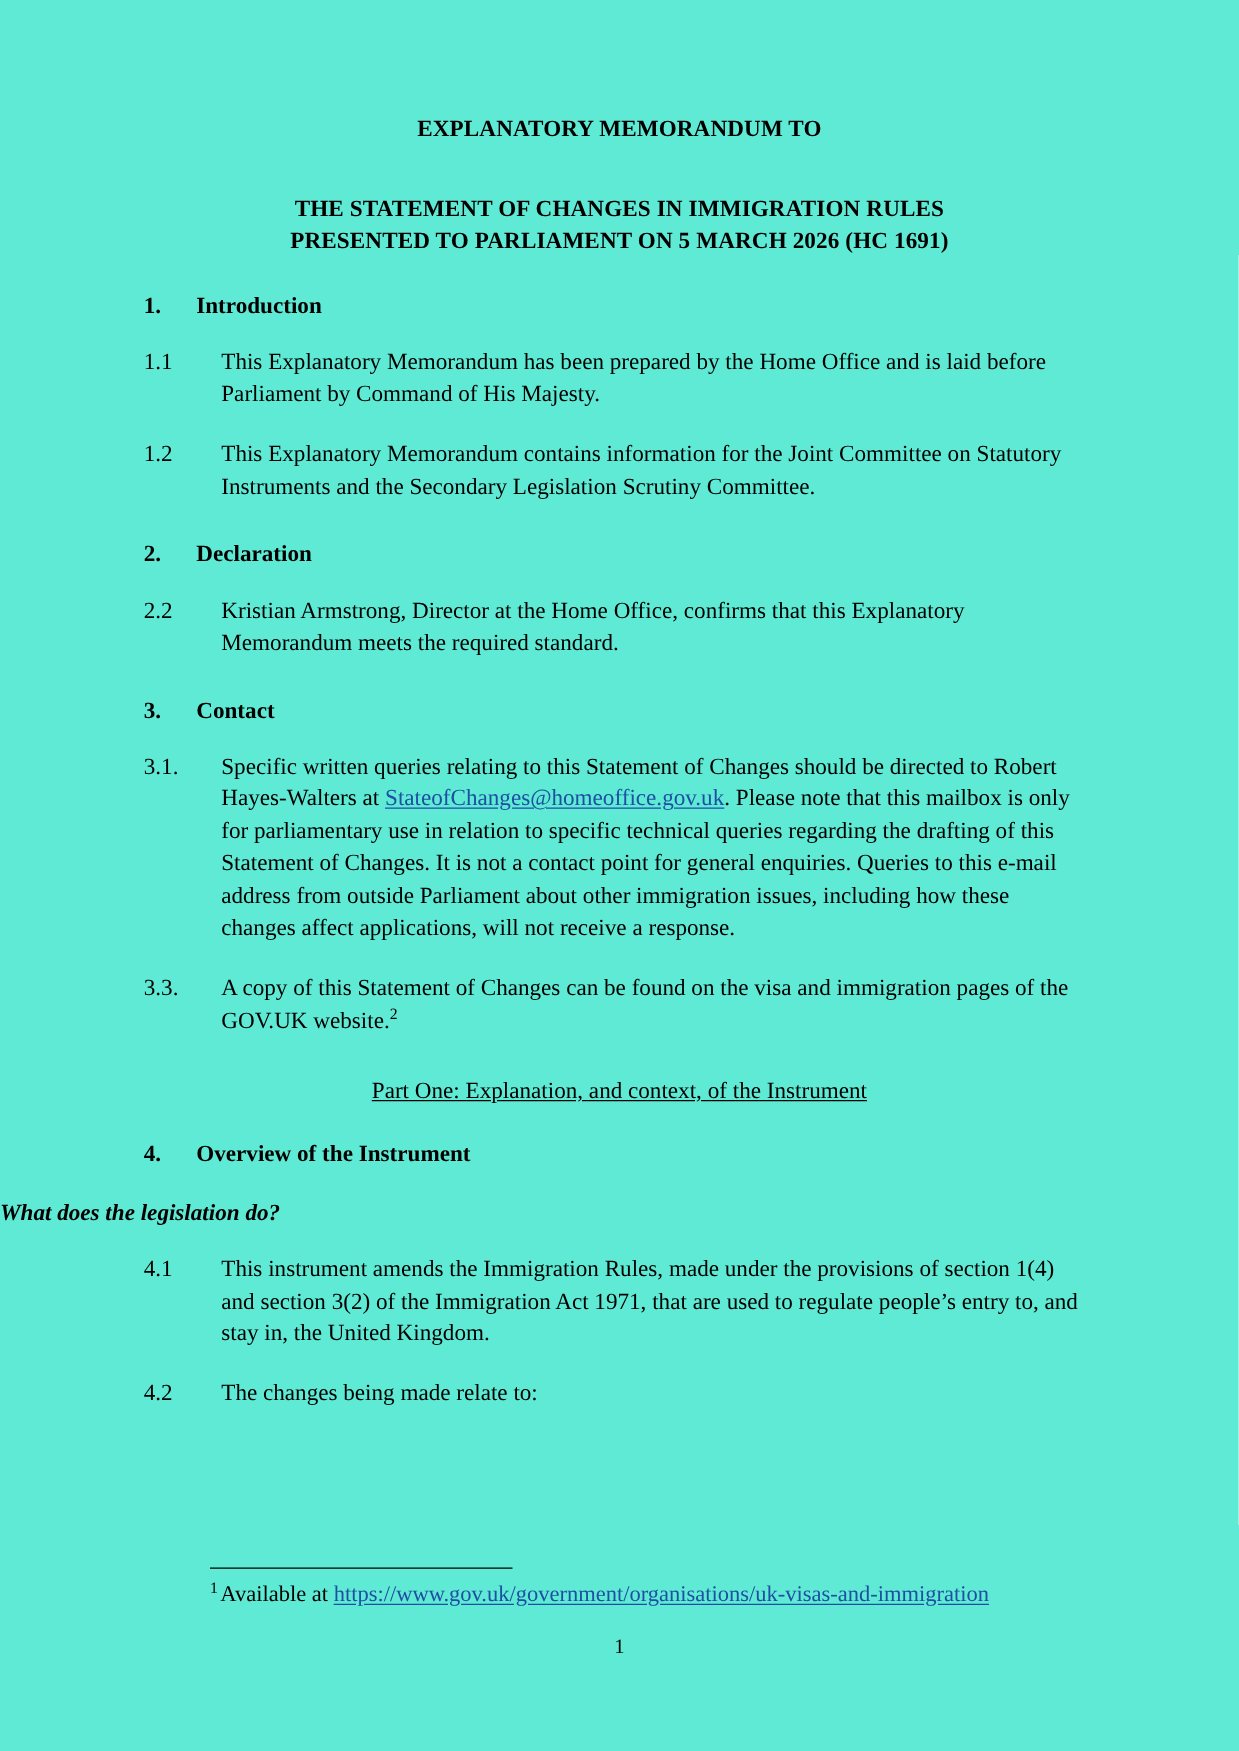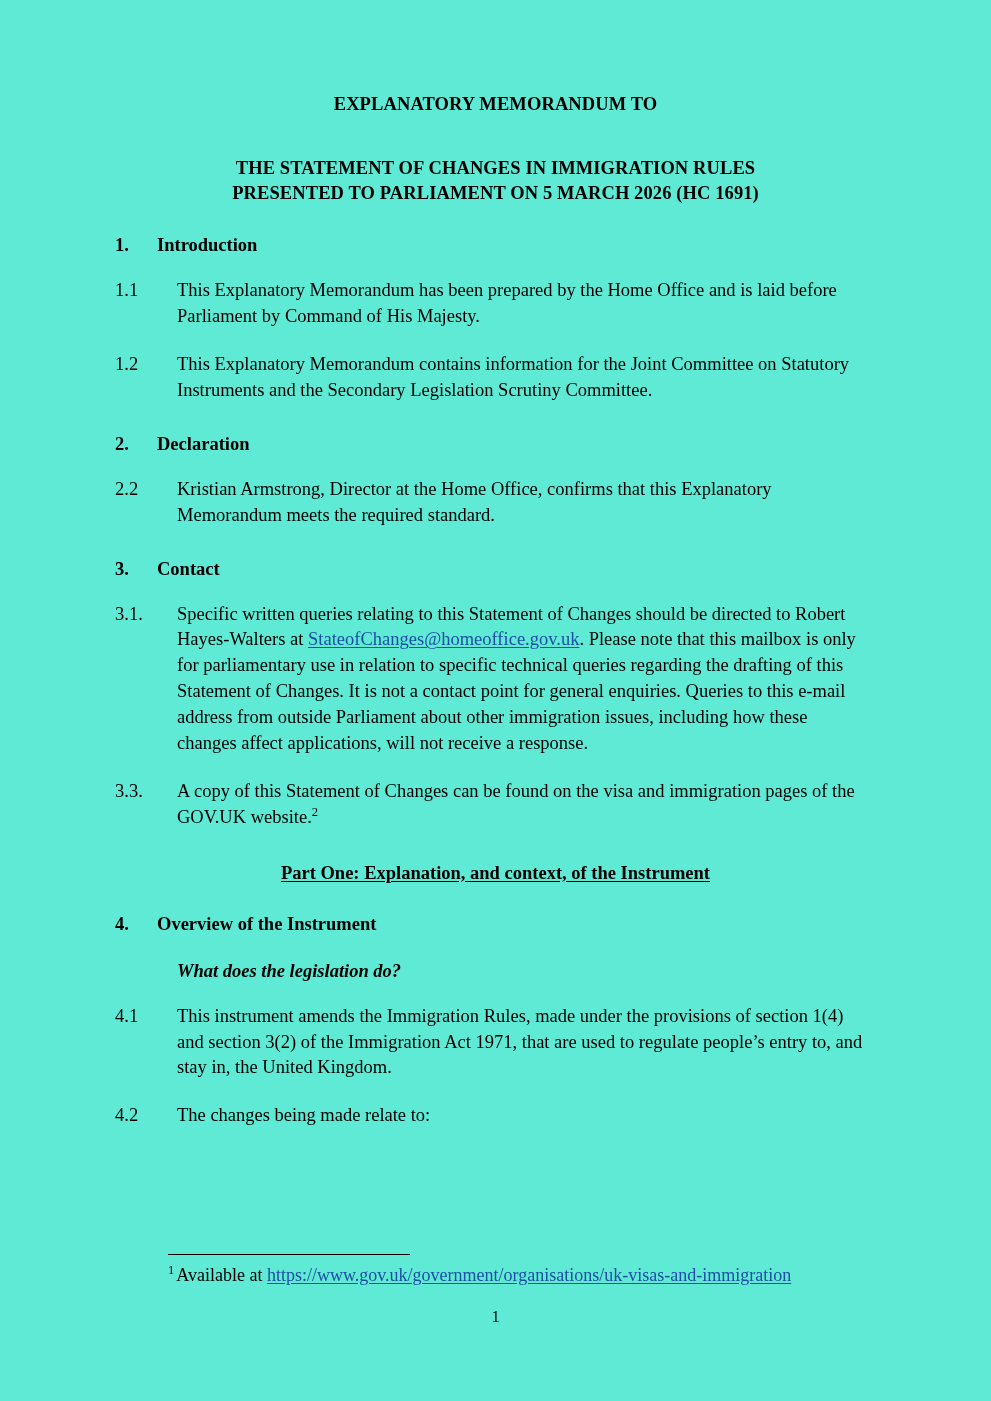--- a/index.html
+++ b/index.html
@@ -70,32 +70,31 @@
   }
   .para .body {
     flex: 1 1 auto;
     text-align: left;
   }
 
   
   .part-heading {
     margin-top: 32px;
     text-align: center;
-    font-weight: bold;
+    font-weight: normal;
     font-size: 18.5px;
   }
   .part-heading span {
     text-decoration: underline;
     text-underline-offset: 2px;
   }
 
   
   .sub-heading {
     margin-top: 26px;
-    margin-left: 177px;
     font-weight: bold;
     font-style: italic;
     font-size: 18.5px;
   }
 
   
   a.doclink, .doclink {
     color: #1f4fa3;
     text-decoration: underline;
     text-underline-offset: 1.5px;

